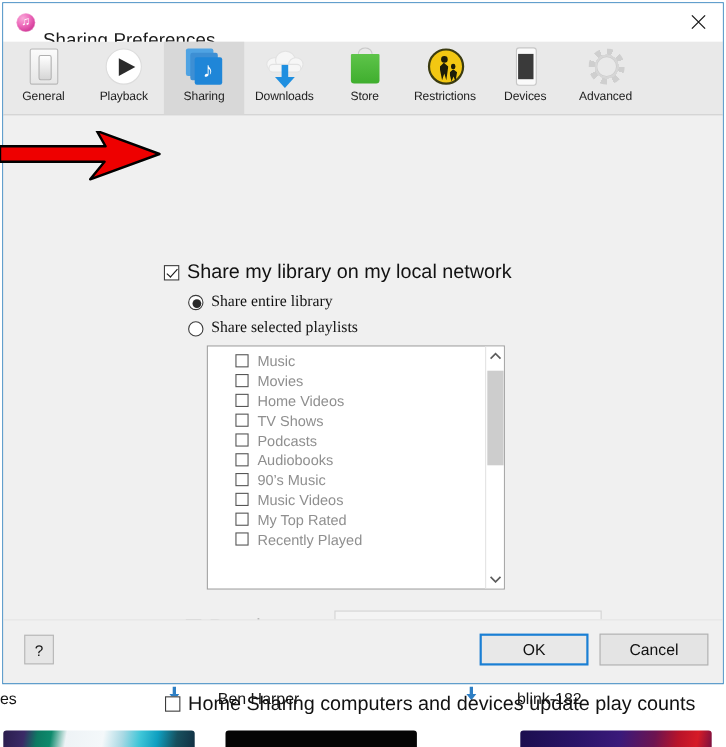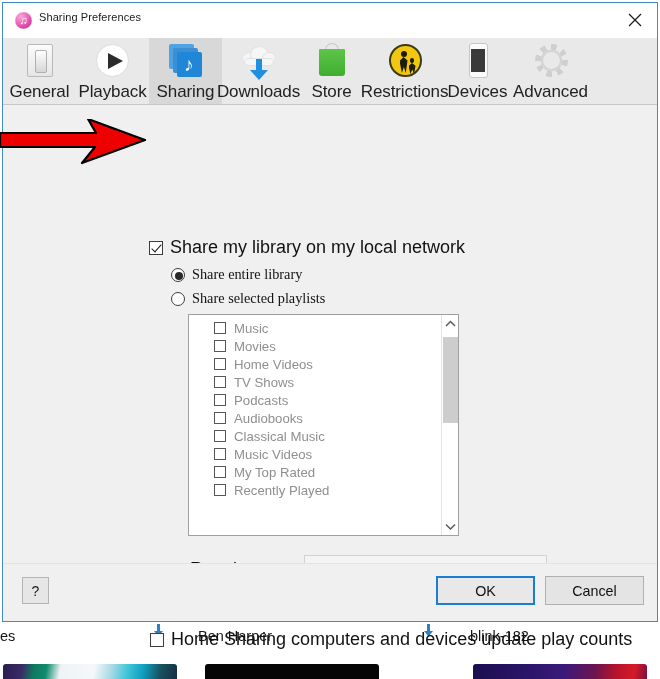--- a/index.html
+++ b/index.html
@@ -52,22 +52,22 @@
     border-radius: 50%;
     background: radial-gradient(circle at 34% 28%, #f8a9d8 0%, #ef6fbe 38%, #d8439f 68%, #b8308a 100%);
     box-shadow: inset 0 0 0 0.5px rgba(255,255,255,.4);
   }
   #app-icon::after {
     content: "\266B";
     position: absolute; left: 0; top: -1px; width: 17px;
     text-align: center; font-size: 11px; color: #ffffff; line-height: 18px;
   }
   #title-text {
-    position: absolute; left: 36px; top: 8px;
-    font-size: 11px; color: #1a1a1a; letter-spacing: .1px;
+    position: absolute; left: 36px; top: 24px;
+    font-size: 17px; color: #1a1a1a; letter-spacing: .1px;
   }
   #close-button {
     position: absolute; right: 0px; top: 0px; width: 44px; height: 33px;
     cursor: default;
   }
   #close-button svg { position: absolute; left: 15px; top: 10px; }
 
   
   #toolbar {
     height: 67px; background: #e9e9e9;
@@ -75,21 +75,21 @@
     display: flex; align-items: flex-start; flex: none; position: relative;
   }
   .tb-item {
     width: 73px; height: 66px; position: relative;
     display: flex; flex-direction: column; align-items: center;
     padding-top: 4px; cursor: default;
   }
   .tb-item.selected { background: #d8d8d8; }
   .tb-icon { width: 44px; height: 39px; position: relative; }
   .tb-label {
-    font-size: 17px; color: #222222; margin-top: 1px;
+    font-size: 11px; color: #222222; margin-top: 1px;
     white-space: nowrap; letter-spacing: -.1px;
   }
 
   
   .ic-switch {
     position: absolute; left: 9px; top: 2px; width: 26px; height: 33px;
     background: linear-gradient(180deg,#fbfbfb,#e6e6e6);
     border: 1px solid #b9b9b9; border-radius: 2px;
   }
   .ic-switch::after {
@@ -424,21 +424,21 @@
           <div class="pl-item">
             <div class="pl-cb"></div>
             <div class="pl-text">Podcasts</div>
           </div>
           <div class="pl-item">
             <div class="pl-cb"></div>
             <div class="pl-text">Audiobooks</div>
           </div>
           <div class="pl-item">
             <div class="pl-cb"></div>
-            <div class="pl-text">Classical Music</div>
+            <div class="pl-text">90’s Music</div>
           </div>
           <div class="pl-item">
             <div class="pl-cb"></div>
             <div class="pl-text">Music Videos</div>
           </div>
           <div class="pl-item">
             <div class="pl-cb"></div>
             <div class="pl-text">My Top Rated</div>
           </div>
           <div class="pl-item">

